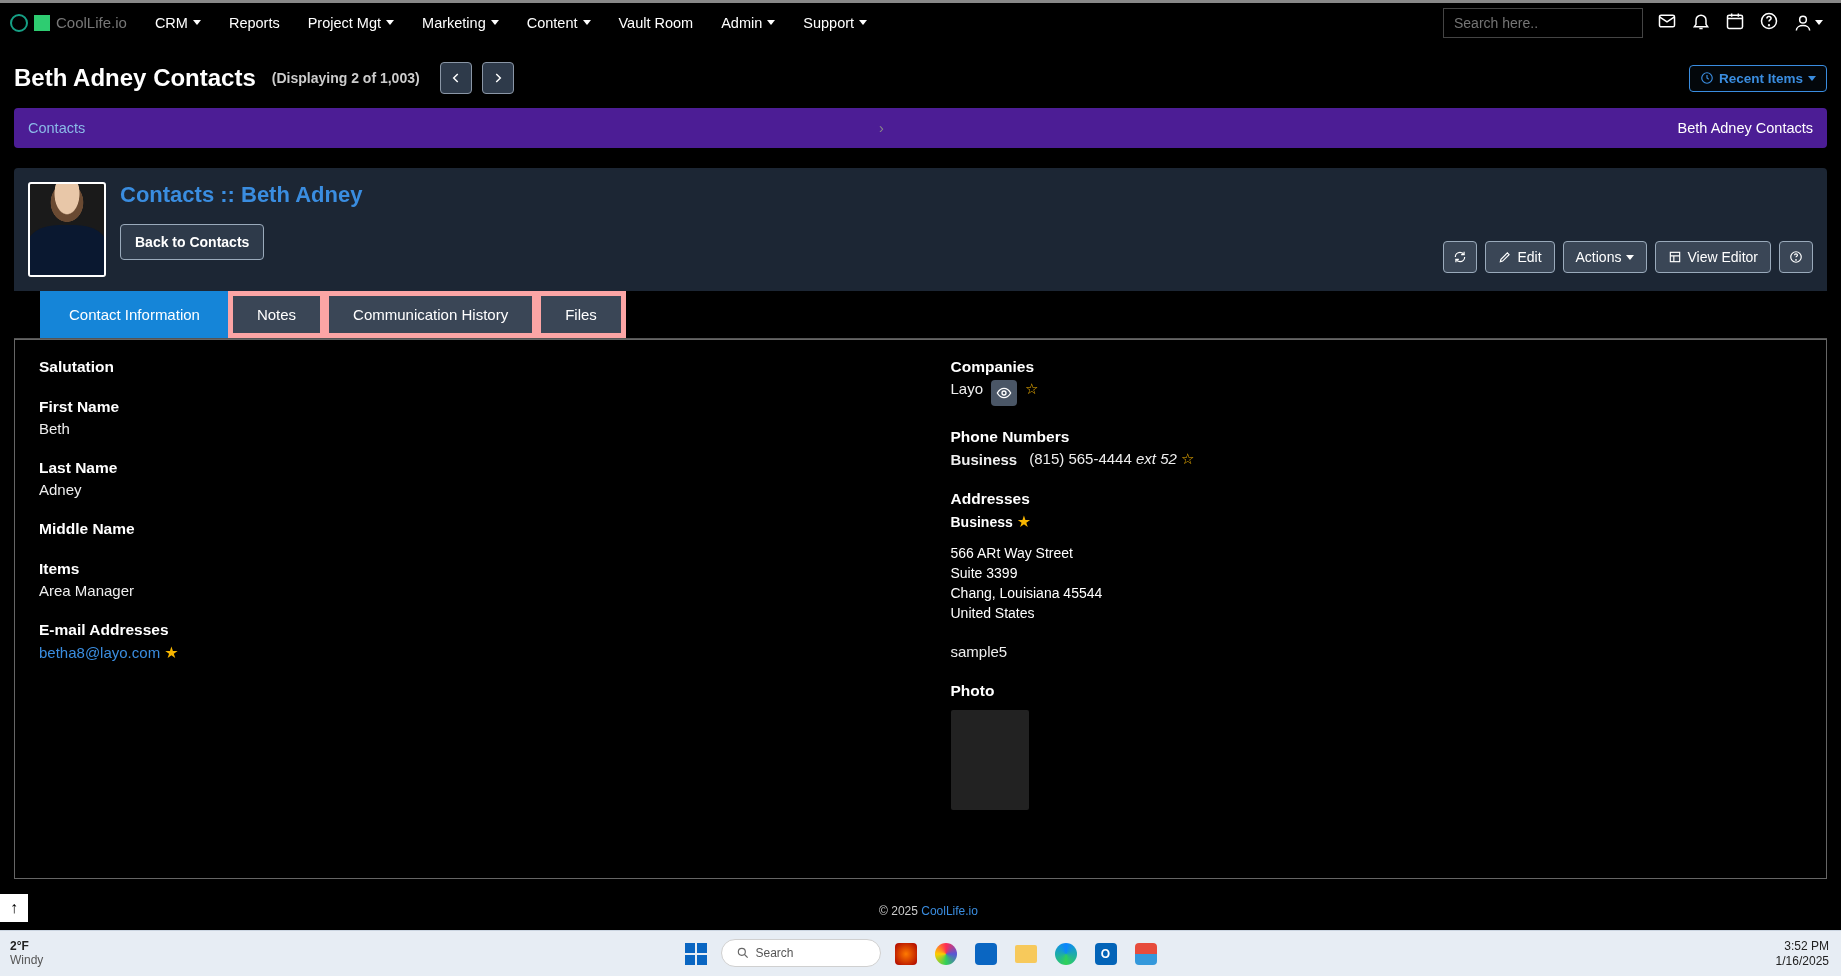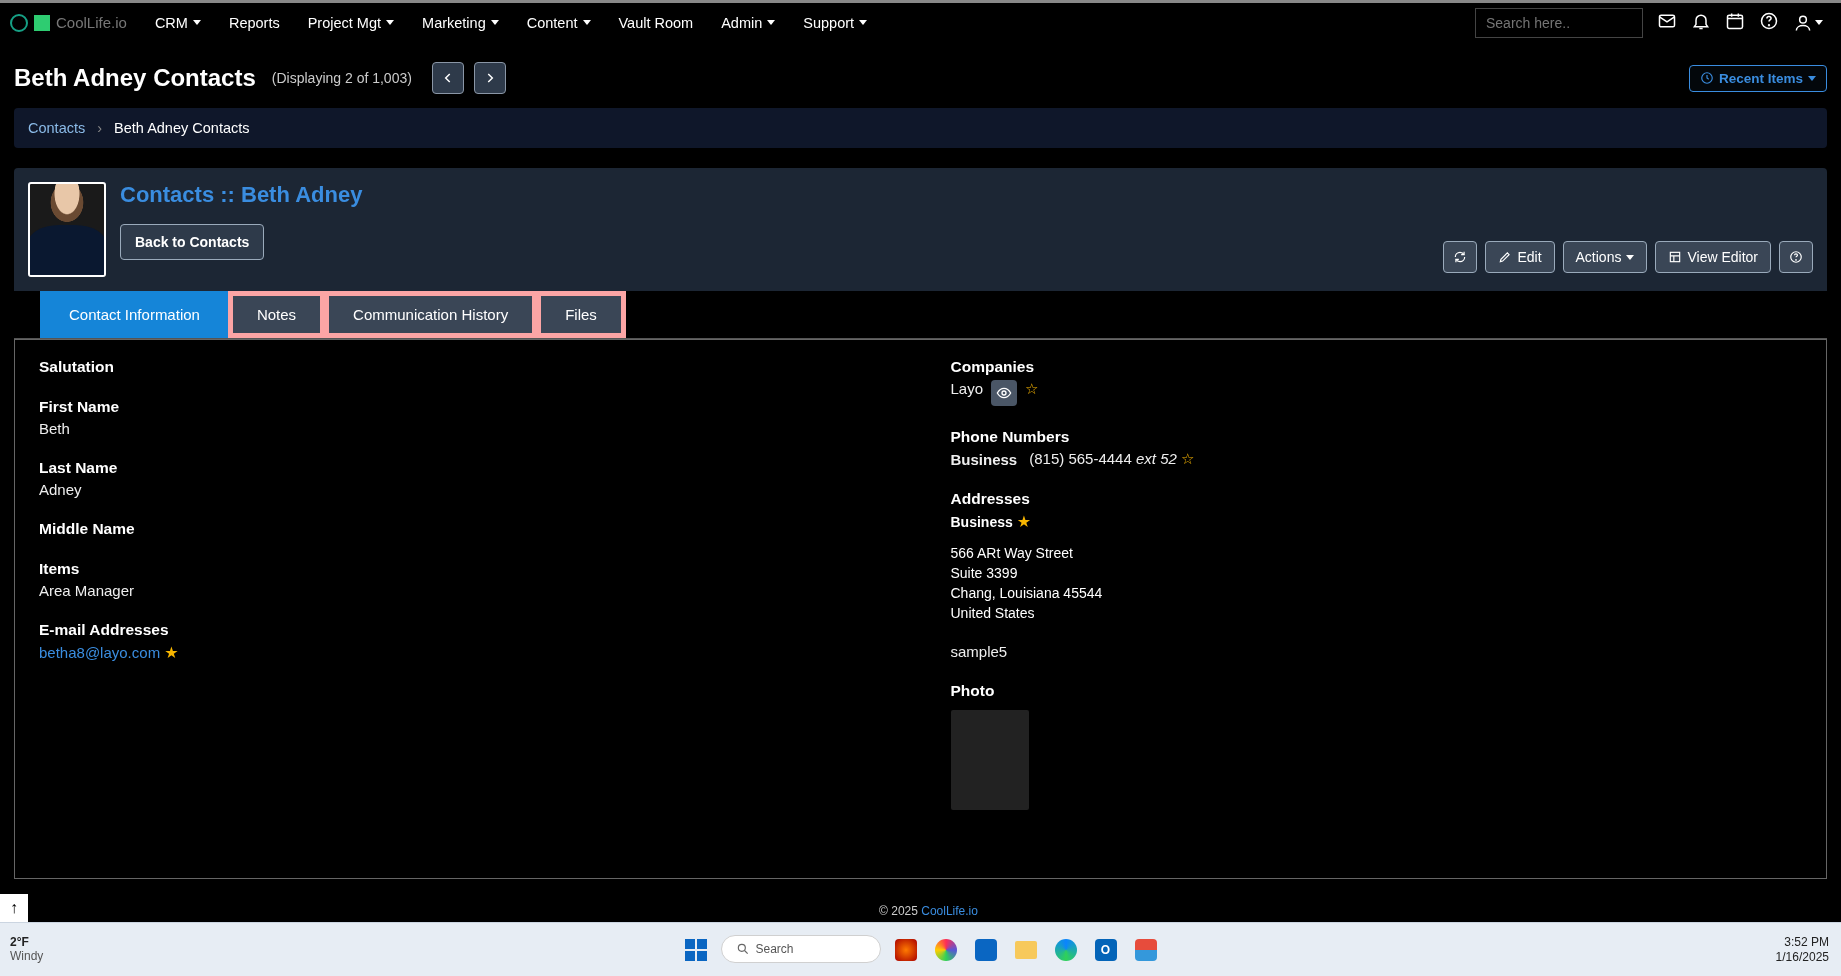--- a/index.html
+++ b/index.html
@@ -57,21 +57,21 @@
   border-left: 4px solid transparent;
   border-right: 4px solid transparent;
   border-top: 5px solid #fff;
 }
 .spacer { flex: 1; }
 .search-box {
   background: #000;
   border: 1px solid #444;
   color: #ccc;
   padding: 6px 10px;
-  width: 168px;
+  width: 200px;
   font-size: 14px;
 }
 .topicons {
   display: flex;
   gap: 14px;
   align-items: center;
   margin-left: 14px;
   margin-right: 8px;
 }
 .topicons svg { width: 20px; height: 20px; fill: none; stroke: #fff; stroke-width: 1.8; }
@@ -81,21 +81,21 @@
   align-items: center;
   padding: 20px 14px 14px 14px;
 }
 .page-title {
   font-size: 24px;
   font-weight: bold;
   margin-right: 16px;
 }
 .display-count {
   color: #ccc;
-  font-weight: normal;
+  font-weight: bold;
   font-size: 14px;
 }
 .navarrows {
   display: flex;
   gap: 10px;
   margin-left: 20px;
 }
 .sqbtn {
   width: 32px; height: 32px;
   background: #2e3a4a;
@@ -115,28 +115,29 @@
   border-radius: 4px;
   display: flex;
   align-items: center;
   gap: 5px;
   cursor: pointer;
   font-weight: bold;
   font-size: 13.5px;
 }
 .recent-items svg { width: 14px; height:14px; stroke:#3a8de0; fill:none; stroke-width:2; }
 .breadcrumb {
-  background: #0f172a;
+  background: #4c1d95;
   margin: 0 14px;
   padding: 12px 14px;
   border-radius: 4px;
   display: flex;
   align-items: center;
   gap: 12px;
   font-size: 14.5px;
+  justify-content: space-between;
 }
 .breadcrumb a { color: #8bbbe8; text-decoration: none; }
 .bc-sep { color: #888; }
 .bc-current { color: #fff; }
 .record-header {
   background: #1c2634;
   margin: 20px 14px 0 14px;
   padding: 14px;
   border-radius: 4px 4px 0 0;
   display: flex;
@@ -278,21 +279,21 @@
   display: flex;
   align-items: center;
   justify-content: center;
   cursor: pointer;
   font-size: 16px;
 }
 
 .taskbar {
   position: absolute;
   left: 0; right: 0; bottom: 0;
-  height: 54px;
+  height: 46px;
   background: #e7edf4;
   border-top: 1px solid #cbd5e1;
   display: flex;
   align-items: center;
   color: #222;
   font-size: 12px;
 }
 .weather {
   padding-left: 10px;
   line-height:1.1;

